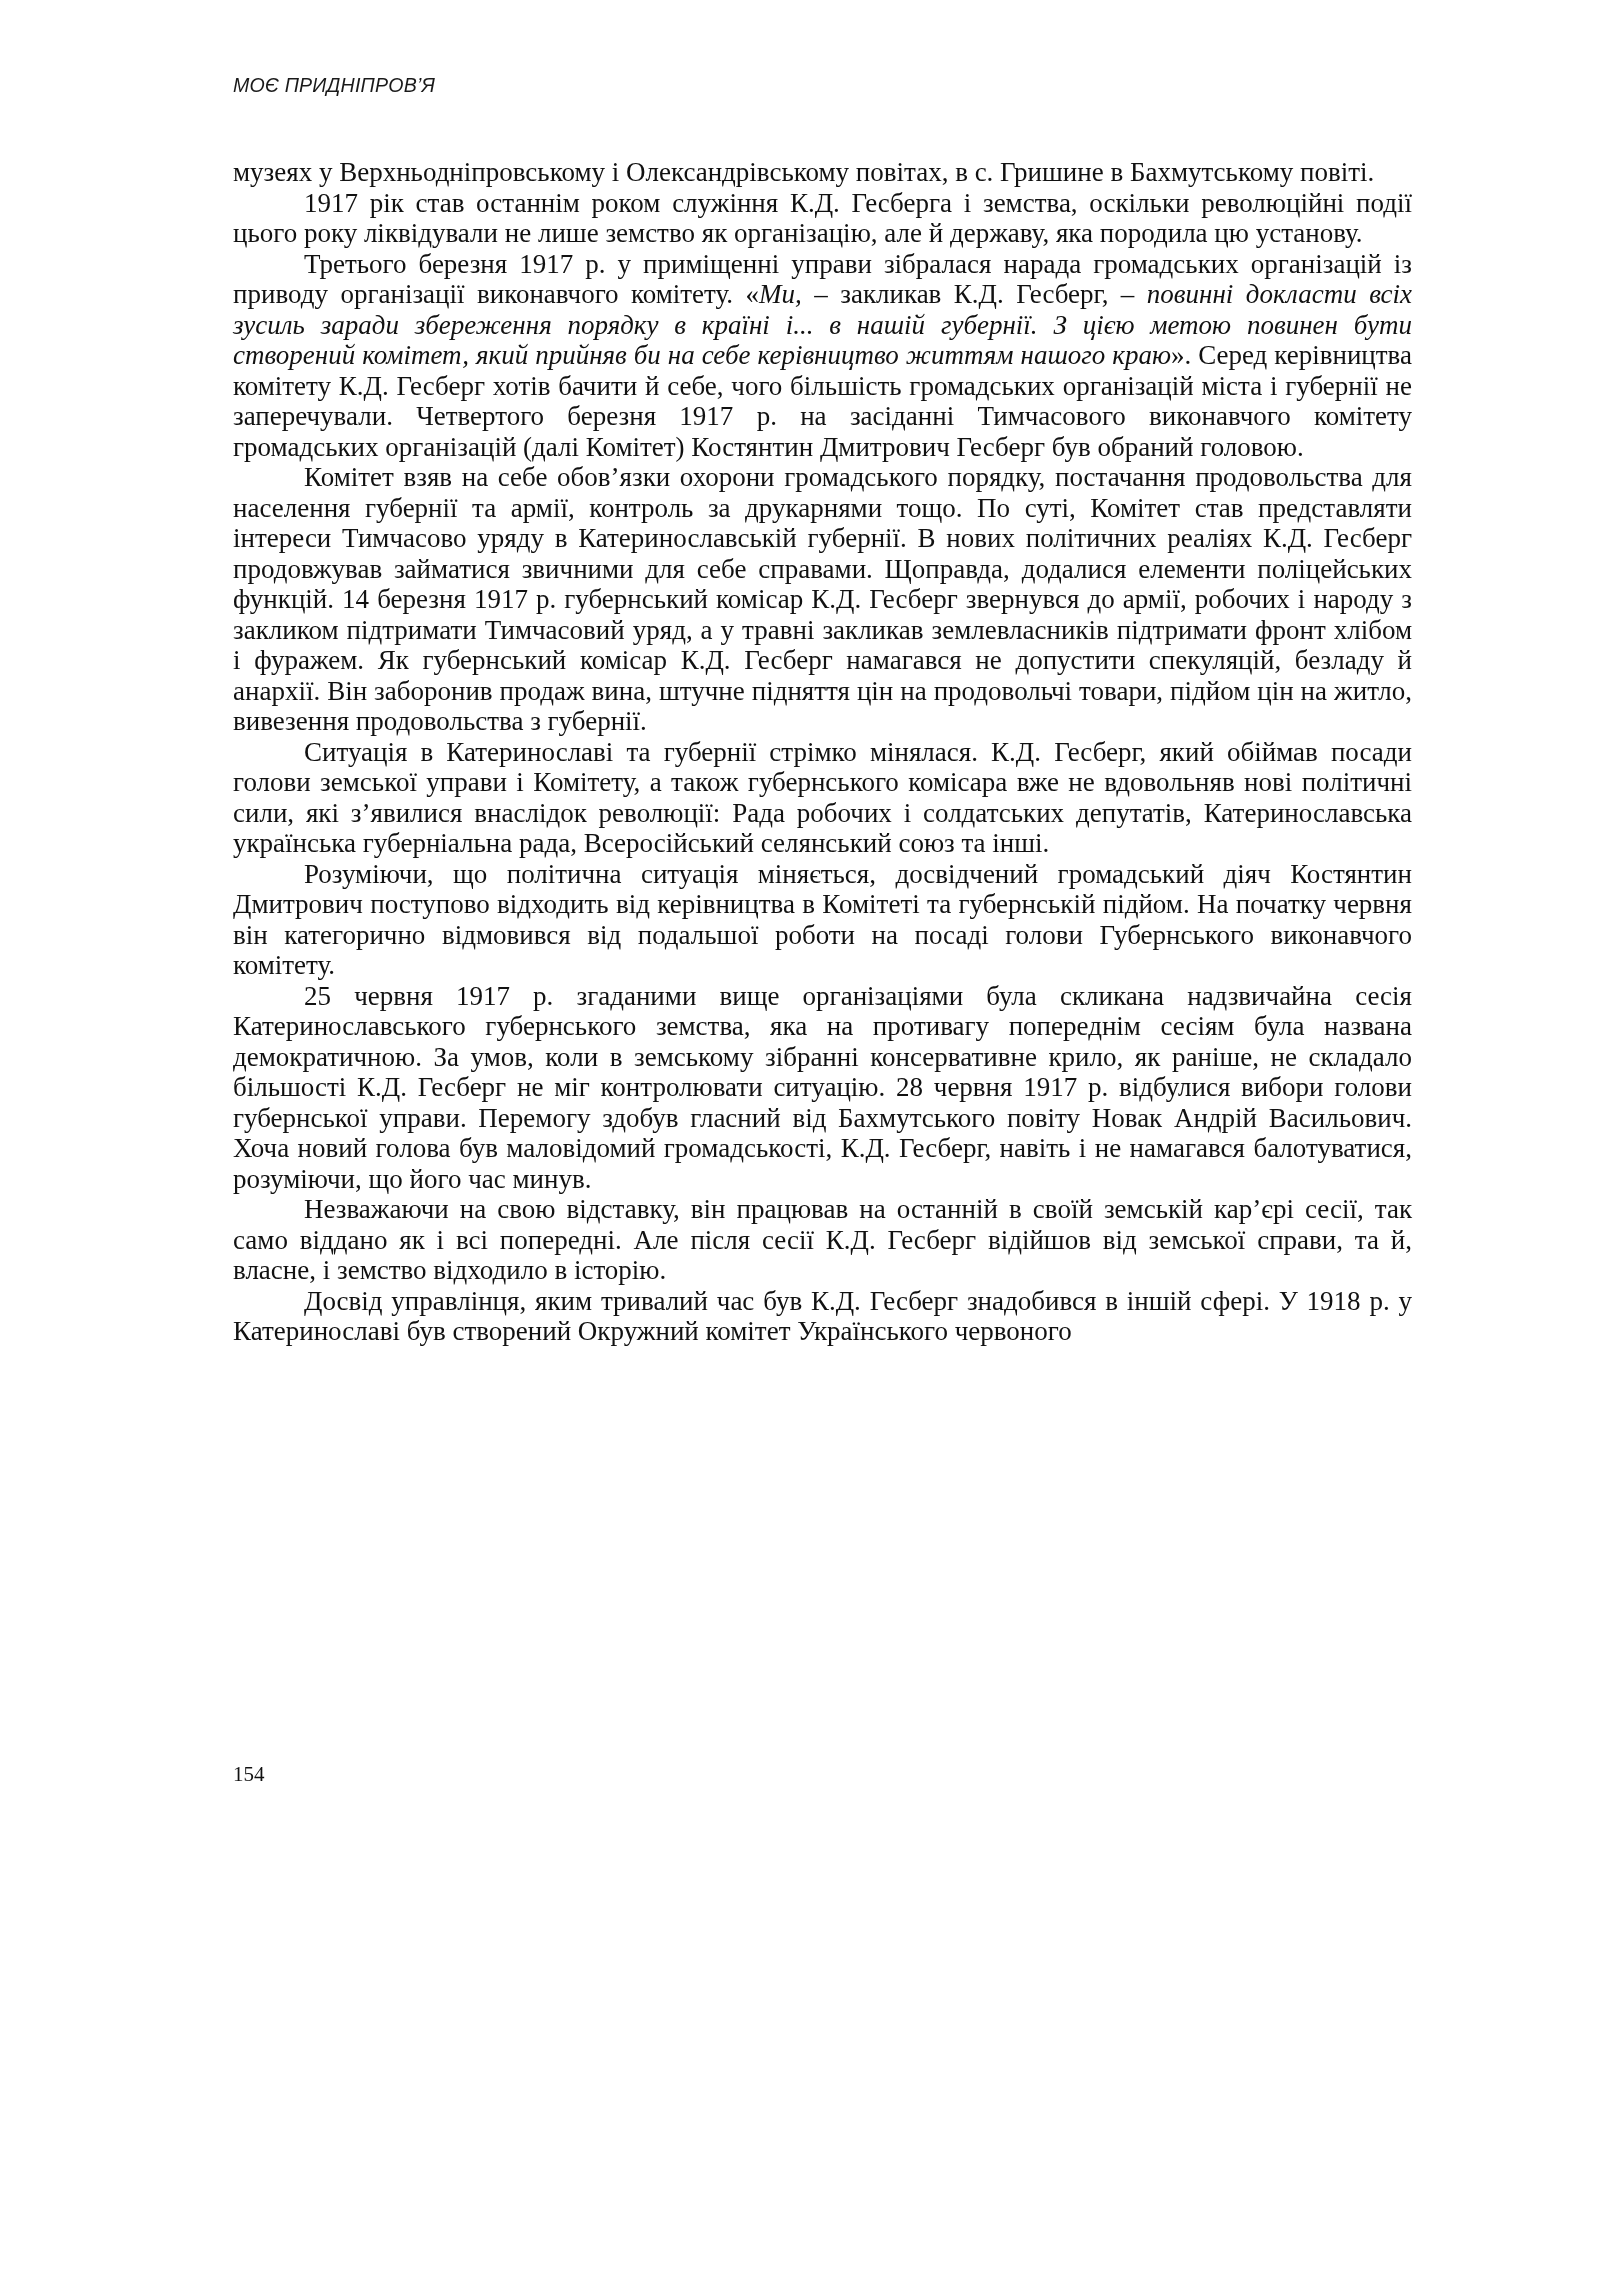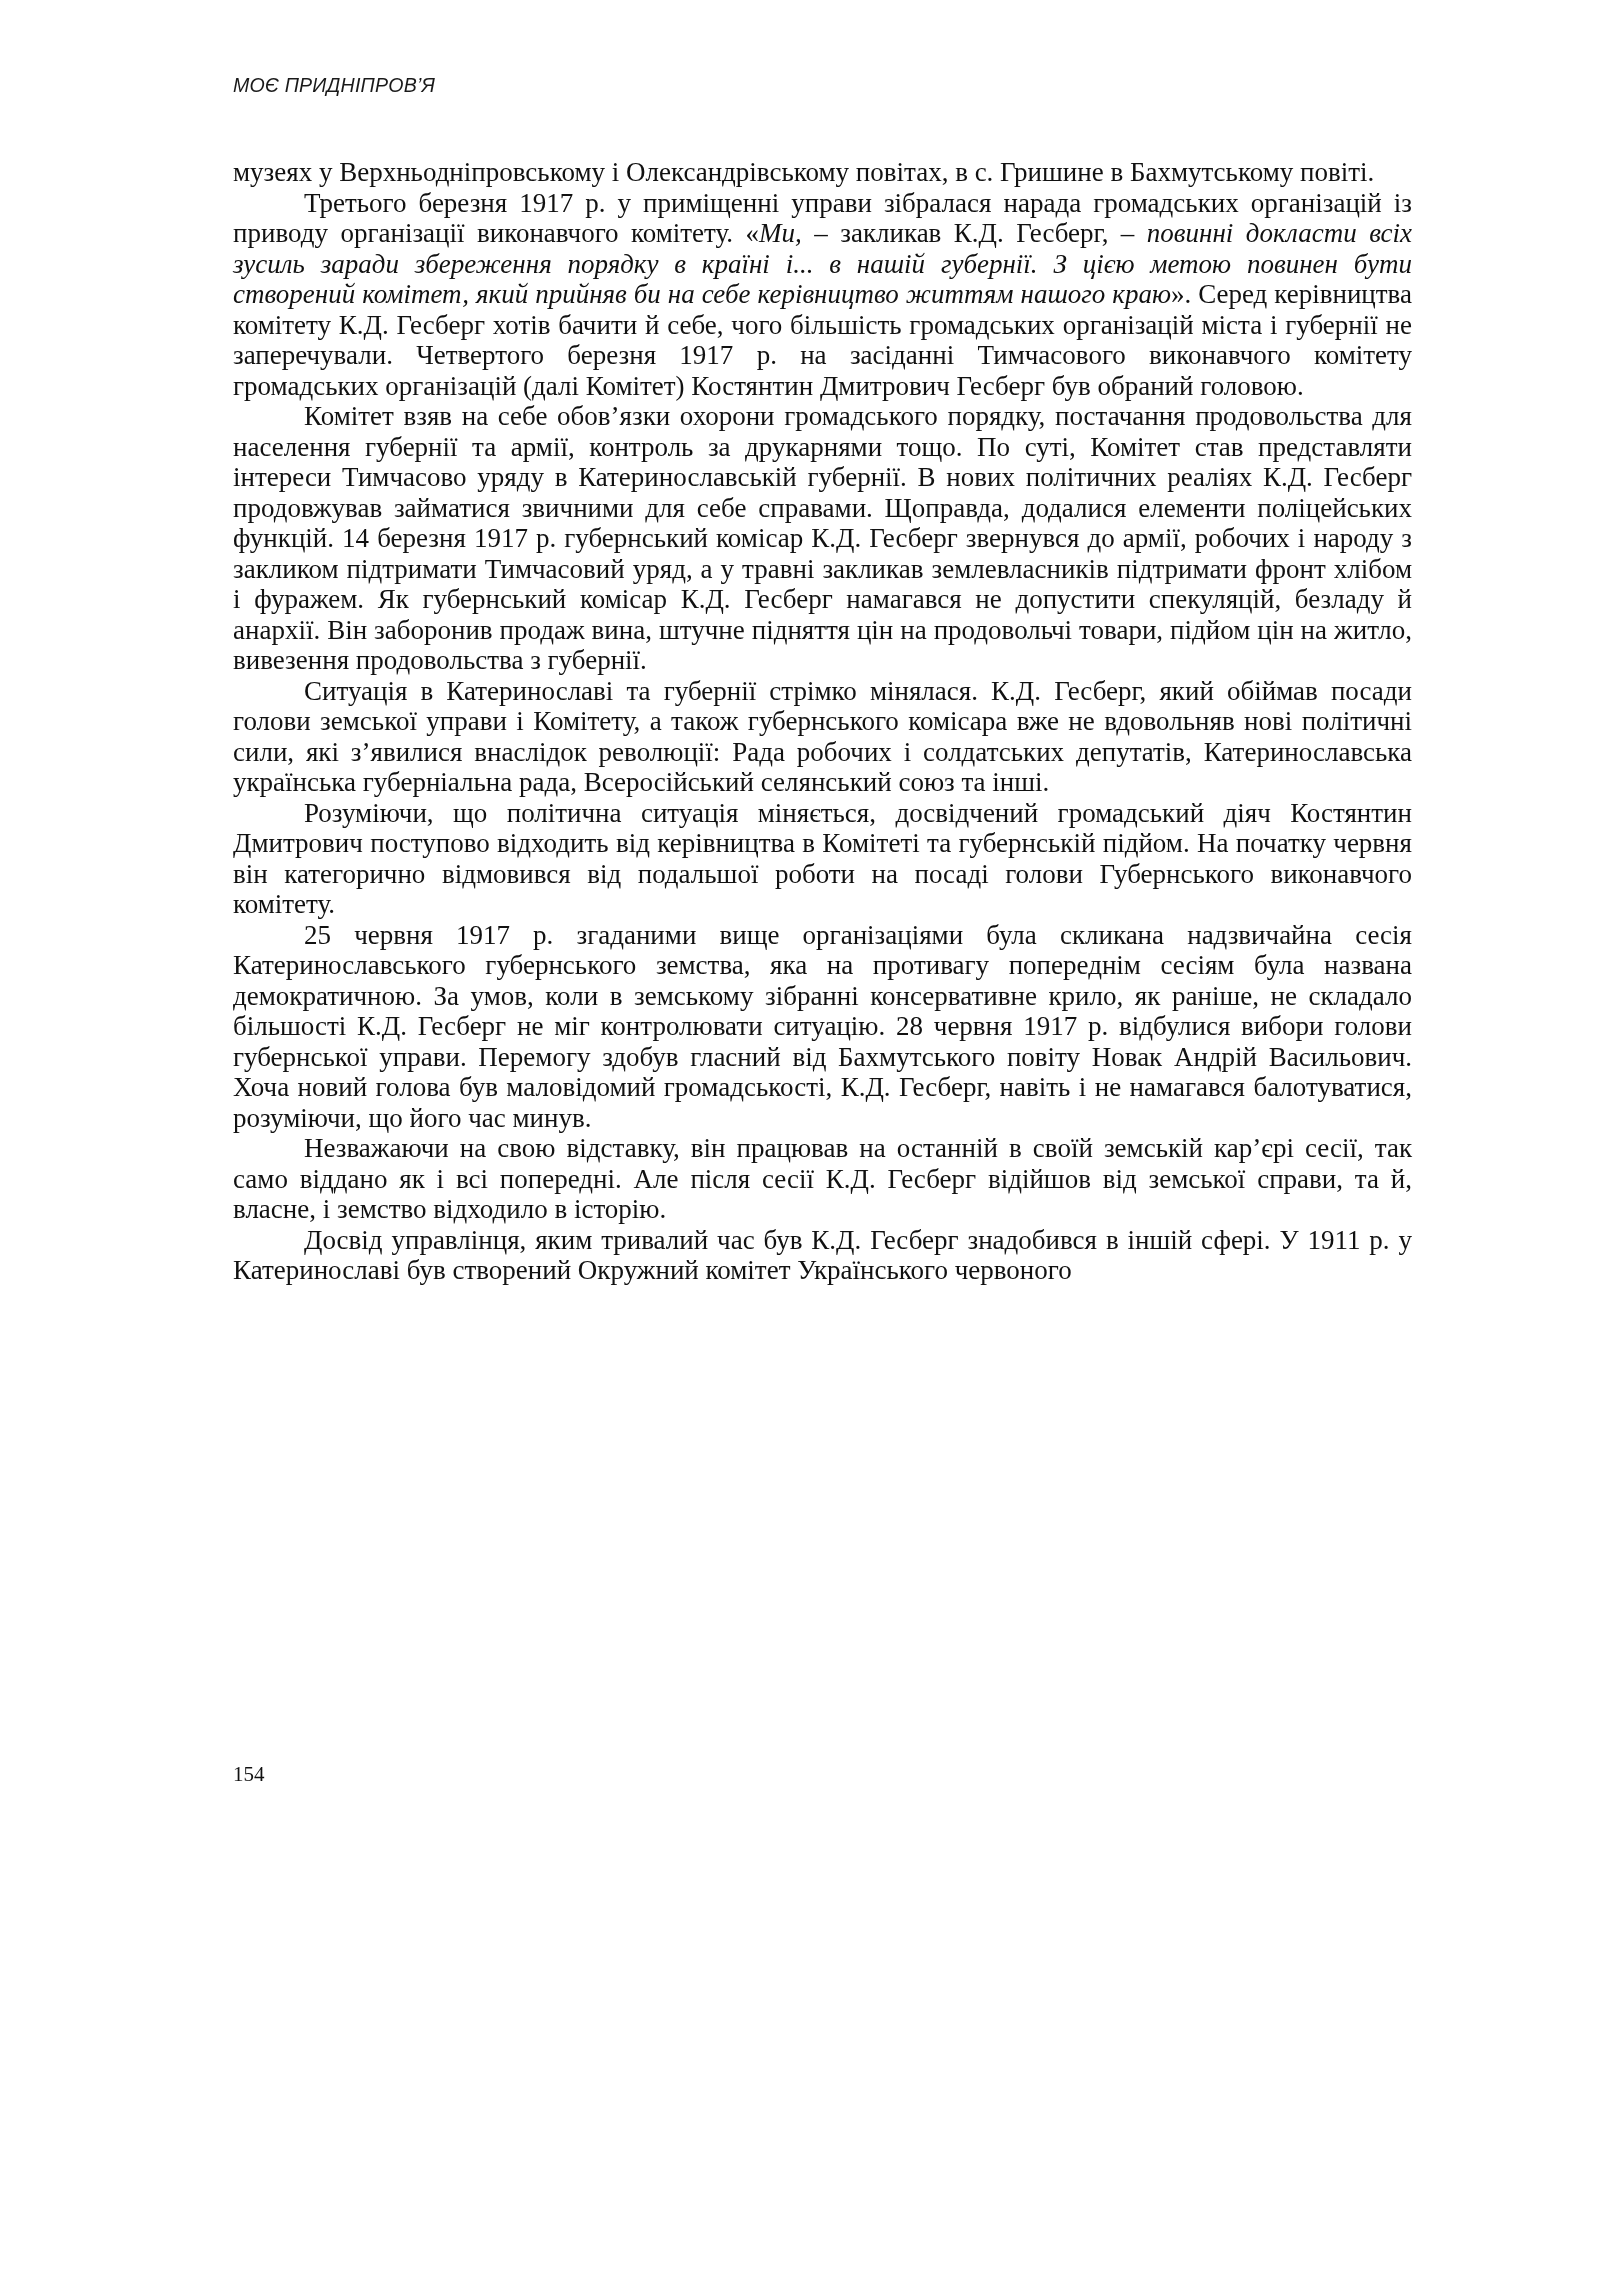--- a/index.html
+++ b/index.html
@@ -24,24 +24,25 @@
   }
 </style>
 </head>
 <body>
 
 <div class="page">
   <div class="running-header">МОЄ ПРИДНІПРОВ’Я</div>
 
   <div class="body-text">
     <p class="cont">музеях у Верхньодніпровському і Олександрівському повітах, в с. Гришине в Бахмутському повіті.</p>
+    <p>1917 рік став останнім роком служіння К.Д. Гесберга і земства, оскільки революційні події цього року ліквідували не лише земство як організацію, але й державу, яка породила цю установу.</p>
     <p><span>Третього березня 1917 р. у приміщенні управи зібралася нарада громадських організацій із приводу організації виконавчого комітету. «</span><em>Ми,</em><span> – закликав К.Д. Гесберг, – </span><em>повинні докласти всіх зусиль заради збереження порядку в країні і... в нашій губернії. З цією метою повинен бути створений комітет, який прийняв би на себе керівництво життям нашого краю</em><span>». Серед керівництва комітету К.Д. Гесберг хотів бачити й себе, чого більшість громадських організацій міста і губернії не заперечували. Четвертого березня 1917 р. на засіданні Тимчасового виконавчого комітету громадських організацій (далі Комітет) Костянтин Дмитрович Гесберг був обраний головою.</span></p>
     <p>Комітет взяв на себе обов’язки охорони громадського порядку, постачання продовольства для населення губернії та армії, контроль за друкарнями тощо. По суті, Комітет став представляти інтереси Тимчасово уряду в Катеринославській губернії. В нових політичних реаліях К.Д. Гесберг продовжував займатися звичними для себе справами. Щоправда, додалися елементи поліцейських функцій. 14 березня 1917 р. губернський комісар К.Д. Гесберг звернувся до армії, робочих і народу з закликом підтримати Тимчасовий уряд, а у травні закликав землевласників підтримати фронт хлібом і фуражем. Як губернський комісар К.Д. Гесберг намагався не допустити спекуляцій, безладу й анархії. Він заборонив продаж вина, штучне підняття цін на продовольчі товари, підйом цін на житло, вивезення продовольства з губернії.</p>
     <p>Ситуація в Катеринославі та губернії стрімко мінялася. К.Д. Гесберг, який обіймав посади голови земської управи і Комітету, а також губернського комісара вже не вдовольняв нові політичні сили, які з’явилися внаслідок революції: Рада робочих і солдатських депутатів, Катеринославська українська губерніальна рада, Всеросійський селянський союз та інші.</p>
     <p>Розуміючи, що політична ситуація міняється, досвідчений громадський діяч Костянтин Дмитрович поступово відходить від керівництва в Комітеті та губернській підйом. На початку червня він категорично відмовився від подальшої роботи на посаді голови Губернського виконавчого комітету.</p>
     <p>25 червня 1917 р. згаданими вище організаціями була скликана надзвичайна сесія Катеринославського губернського земства, яка на противагу попереднім сесіям була названа демократичною. За умов, коли в земському зібранні консервативне крило, як раніше, не складало більшості К.Д. Гесберг не міг контролювати ситуацію. 28 червня 1917 р. відбулися вибори голови губернської управи. Перемогу здобув гласний від Бахмутського повіту Новак Андрій Васильович. Хоча новий голова був маловідомий громадськості, К.Д. Гесберг, навіть і не намагався балотуватися, розуміючи, що його час минув.</p>
     <p>Незважаючи на свою відставку, він працював на останній в своїй земській кар’єрі сесії, так само віддано як і всі попередні. Але після сесії К.Д. Гесберг відійшов від земської справи, та й, власне, і земство відходило в історію.</p>
-    <p>Досвід управлінця, яким тривалий час був К.Д. Гесберг знадобився в іншій сфері. У 1911 р. у Катеринославі був створений Окружний комітет Українського червоного</p>
+    <p>Досвід управлінця, яким тривалий час був К.Д. Гесберг знадобився в іншій сфері. У 1918 р. у Катеринославі був створений Окружний комітет Українського червоного</p>
   </div>
 
   <div class="page-number">154</div>
 </div>
 
 
 </body></html>

